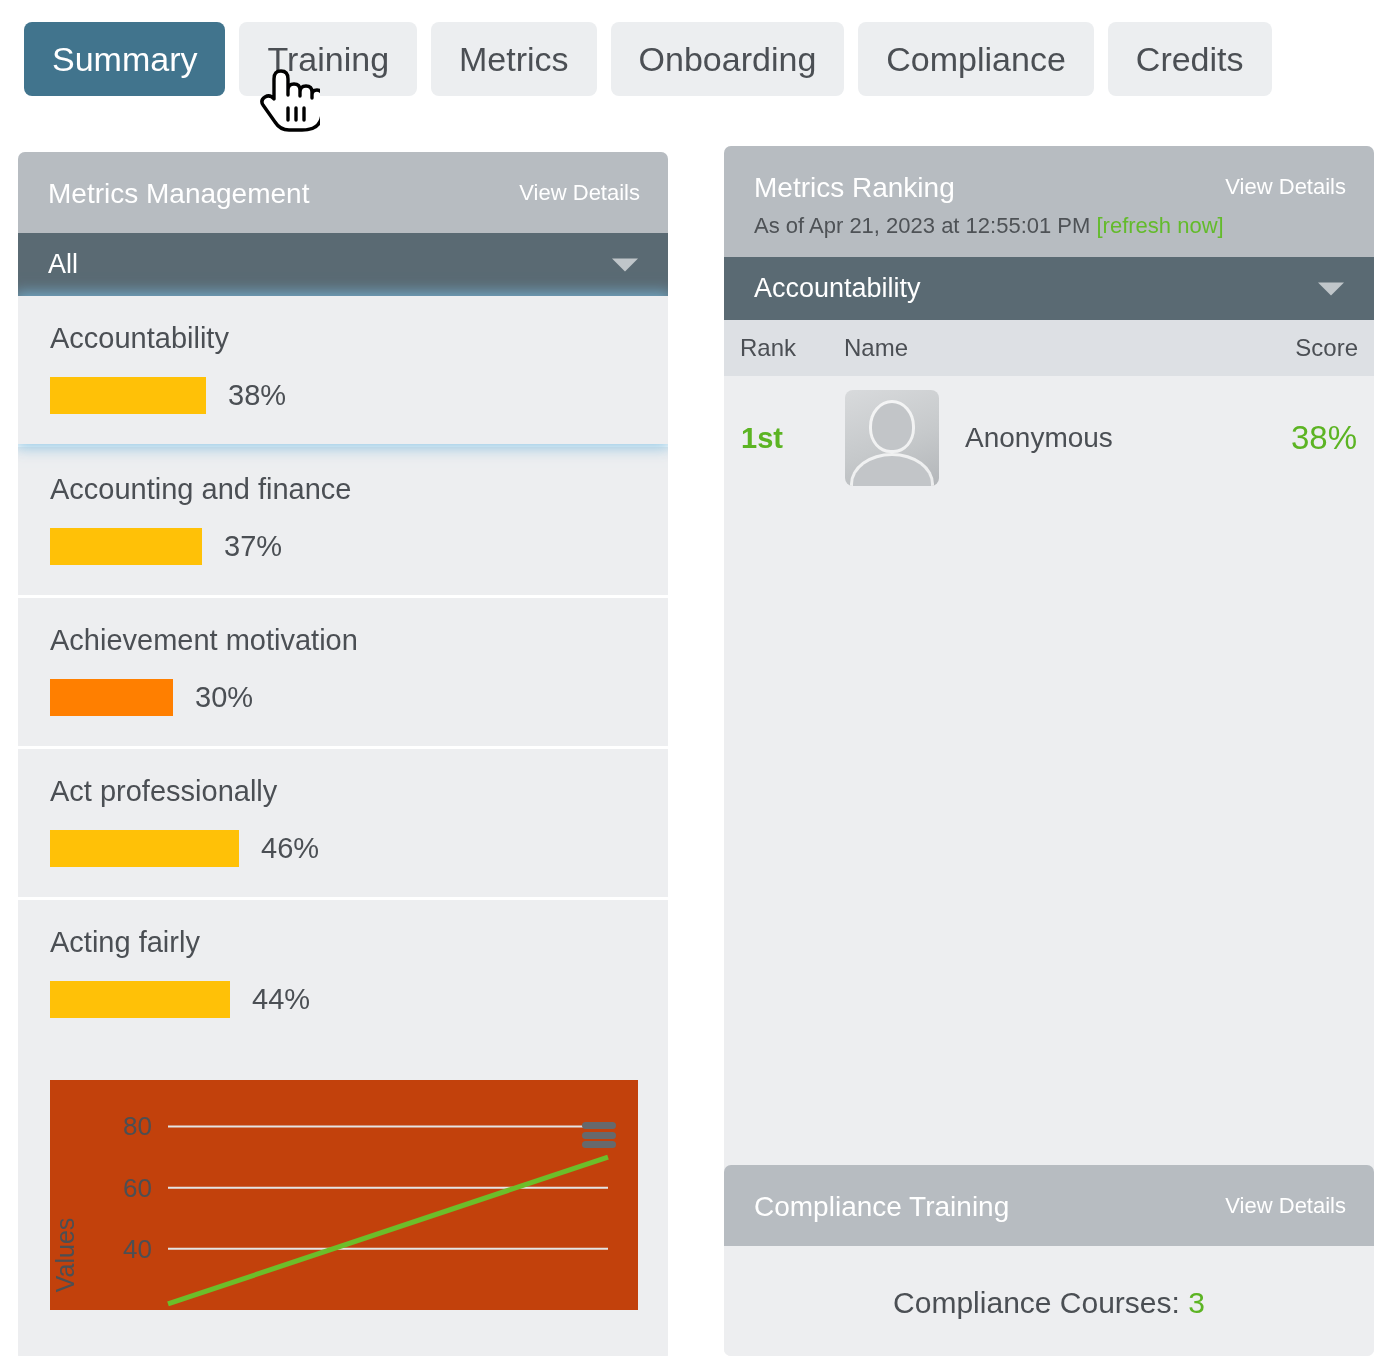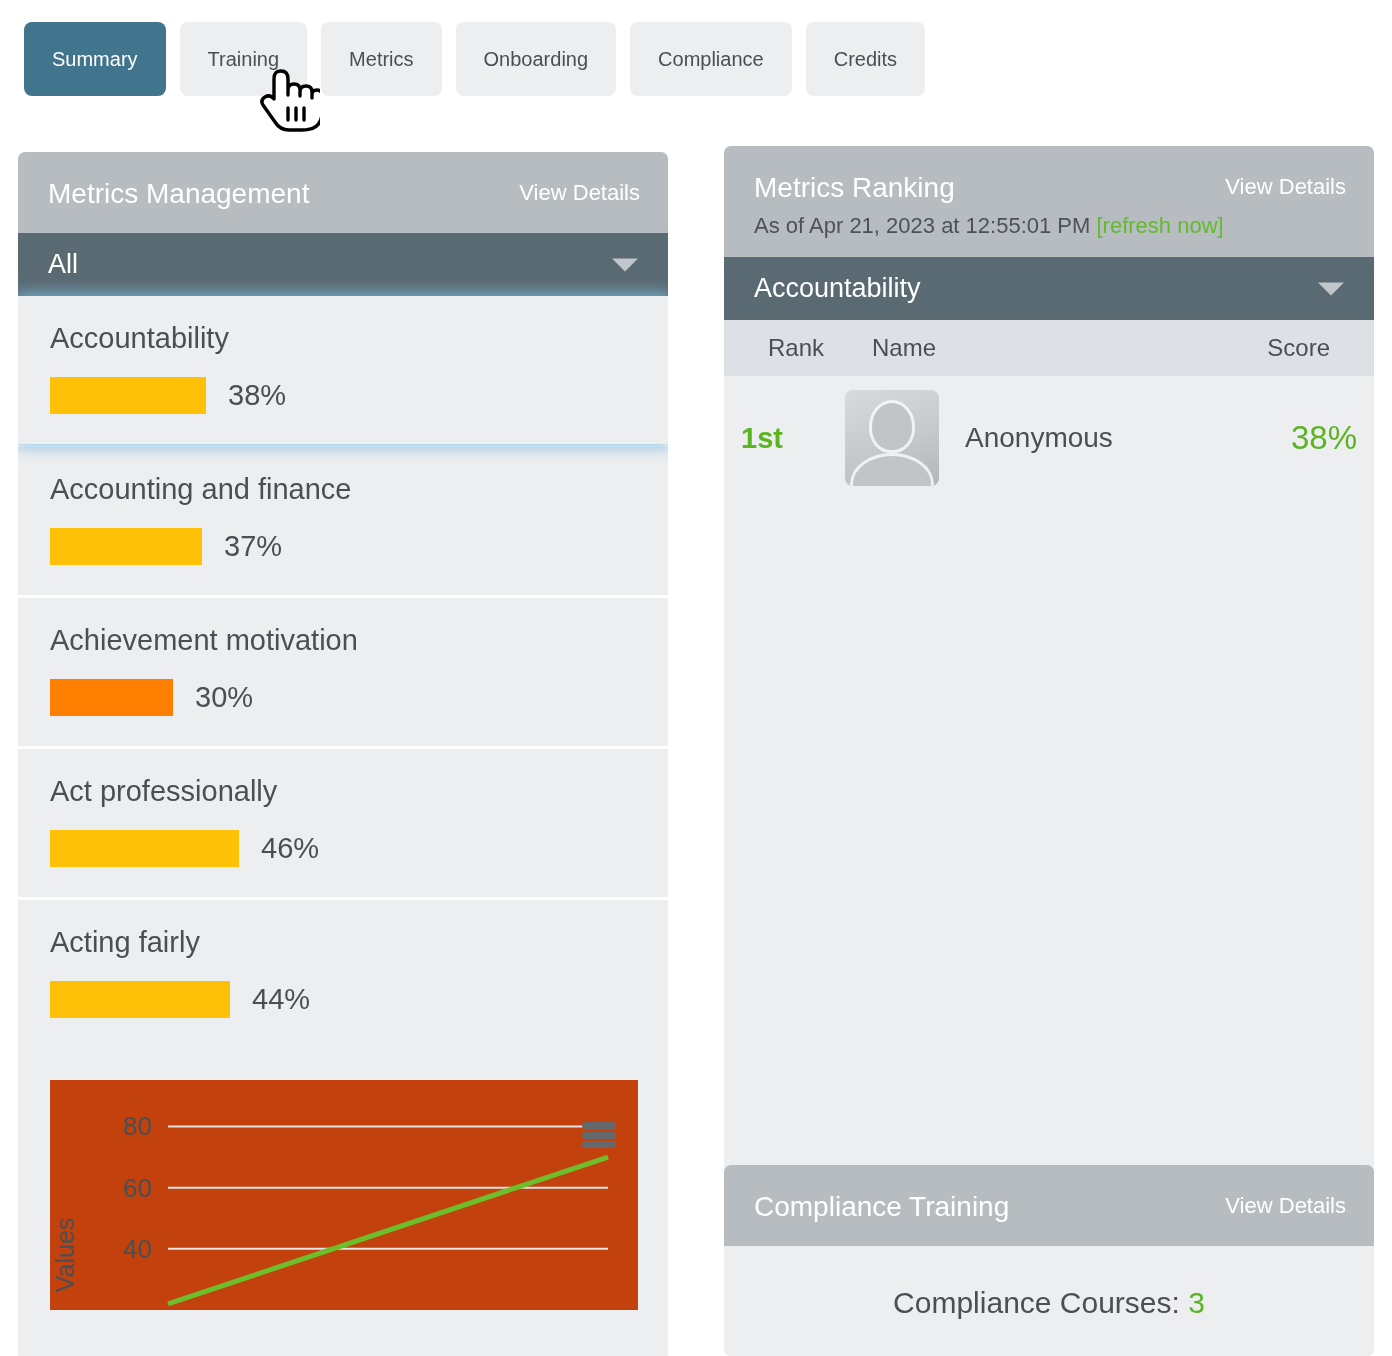--- a/index.html
+++ b/index.html
@@ -17,21 +17,21 @@
     top: 22px; left: 24px;
     display: flex;
     gap: 14px;
     align-items: flex-start;
   }
   .tab {
     background: #eceef0;
     color: #4b4f54;
     border: none;
     border-radius: 8px;
-    font-size: 20px;
+    font-size: 34px;
     font-family: "Liberation Sans", sans-serif;
     padding: 20px 28px;
     line-height: 34px;
     cursor: pointer;
     white-space: nowrap;
   }
   .tab.active {
     background: #41748d;
     color: #ffffff;
   }
@@ -145,21 +145,21 @@
     cursor: pointer;
   }
   #burger span { display:block; height: 7px; border-radius: 4px; background:#66696c; }
 
   
   #rank-panel { left: 724px; top: 146px; width: 650px; height: 1039px; }
   .rank-head-row {
     background: #dde0e4;
     display: flex;
     align-items: center;
-    padding: 14px 44px;
+    padding: 14px 16px;
     font-size: 24px;
     color: #4b4f54;
   }
   .col-rank { width: 104px; }
   .col-name { flex: 1; }
   .col-score { text-align: right; }
   .rank-row {
     display: flex;
     align-items: center;
     padding: 14px 17px;

